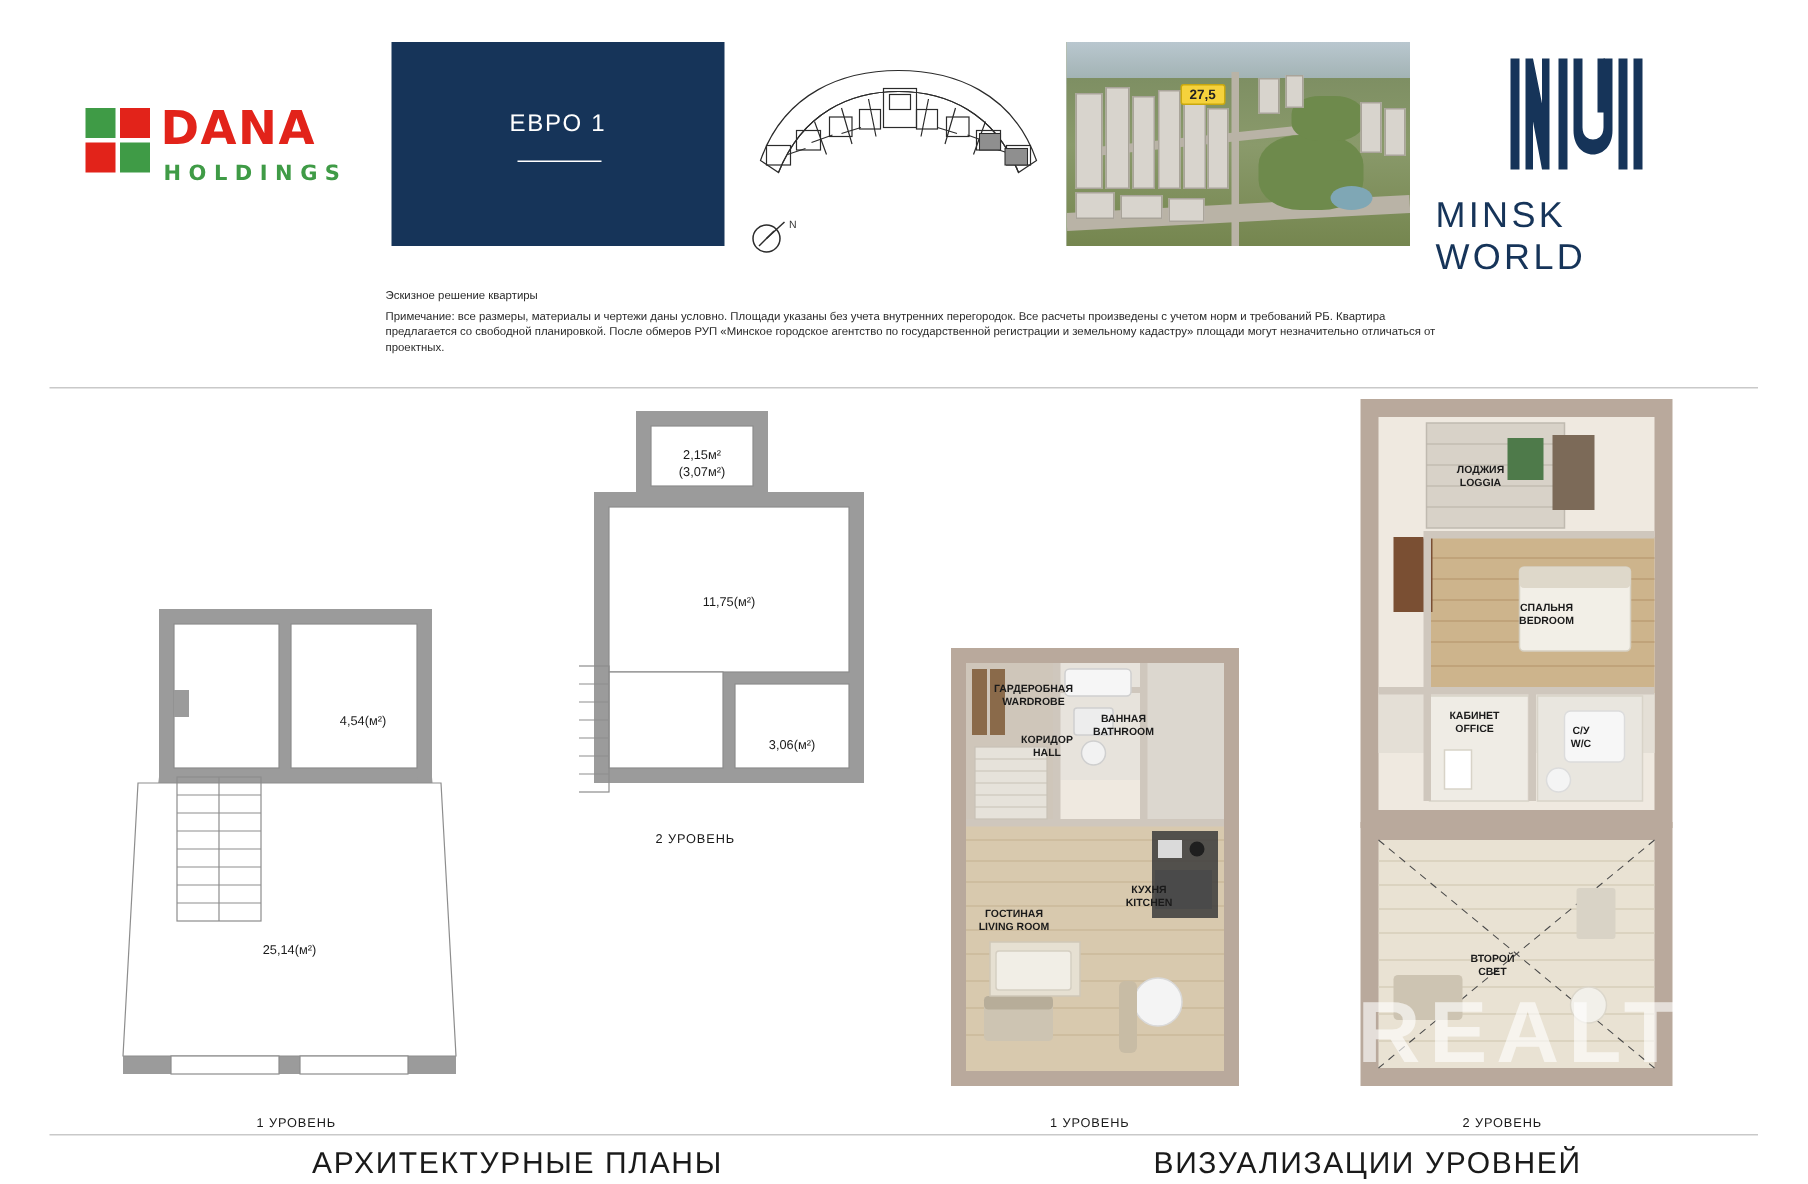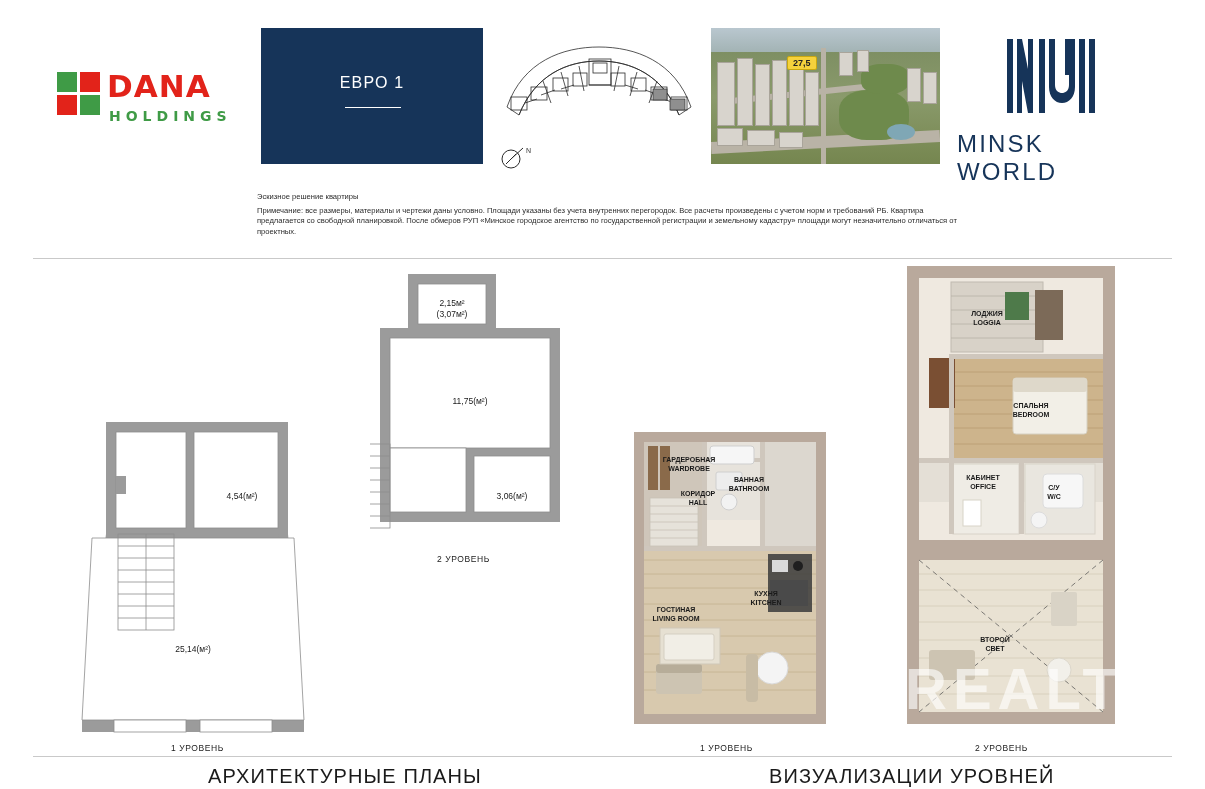--- a/index.html
+++ b/index.html
@@ -333,21 +333,21 @@
   </div>
 
   <div class="note">
     <div class="n-title">Эскизное решение квартиры</div>
     <div>Примечание: все размеры, материалы и чертежи даны условно. Площади указаны без учета внутренних перегородок. Все расчеты произведены с учетом норм и требований РБ. Квартира предлагается со свободной планировкой. После обмеров РУП «Минское городское агентство по государственной регистрации и земельному кадастру» площади могут незначительно отличаться от проектных.</div>
   </div>
 
   <div class="hrule"></div>
   <div class="hrule2"></div>
 
-  <div class="plan" style="left:78px; top:416px; width:232px; height:330px;">
+  <div class="plan" style="left:78px; top:400px; width:232px; height:330px;">
     <svg width="232" height="330" viewBox="0 0 232 330">
 
       <g fill="#9b9b9b" stroke="none">
 
         <polygon points="28,6 210,6 210,16 28,16"></polygon>
 
         <polygon points="28,6 38,6 38,118 28,118"></polygon>
 
         <polygon points="200,6 210,6 210,124 200,124"></polygon>
 
@@ -387,21 +387,21 @@
 
       <g fill="#9b9b9b">
         <rect x="38" y="60" width="10" height="18"></rect>
       </g>
     </svg>
     <div class="area-label" style="left:124px; top:75px; width:80px;">4,54(м²)</div>
     <div class="area-label" style="left:55px; top:228px; width:120px;">25,14(м²)</div>
   </div>
   <div class="lvl-caption" style="left:171px; top:743px;">1 УРОВЕНЬ</div>
 
-  <div class="plan" style="left:370px; top:272px; width:200px; height:270px;">
+  <div class="plan" style="left:386px; top:272px; width:200px; height:270px;">
     <svg width="200" height="270" viewBox="0 0 200 270">
 
       <g fill="#9b9b9b">
         <polygon points="38,2 126,2 126,12 38,12"></polygon>
         <polygon points="38,2 48,2 48,60 38,60"></polygon>
         <polygon points="116,2 126,2 126,60 116,60"></polygon>
         <polygon points="38,52 126,52 126,62 38,62"></polygon>
       </g>
       <rect x="48" y="12" width="68" height="40" fill="#ffffff" stroke="#8d8d8d" stroke-width="0.8"></rect>
 

